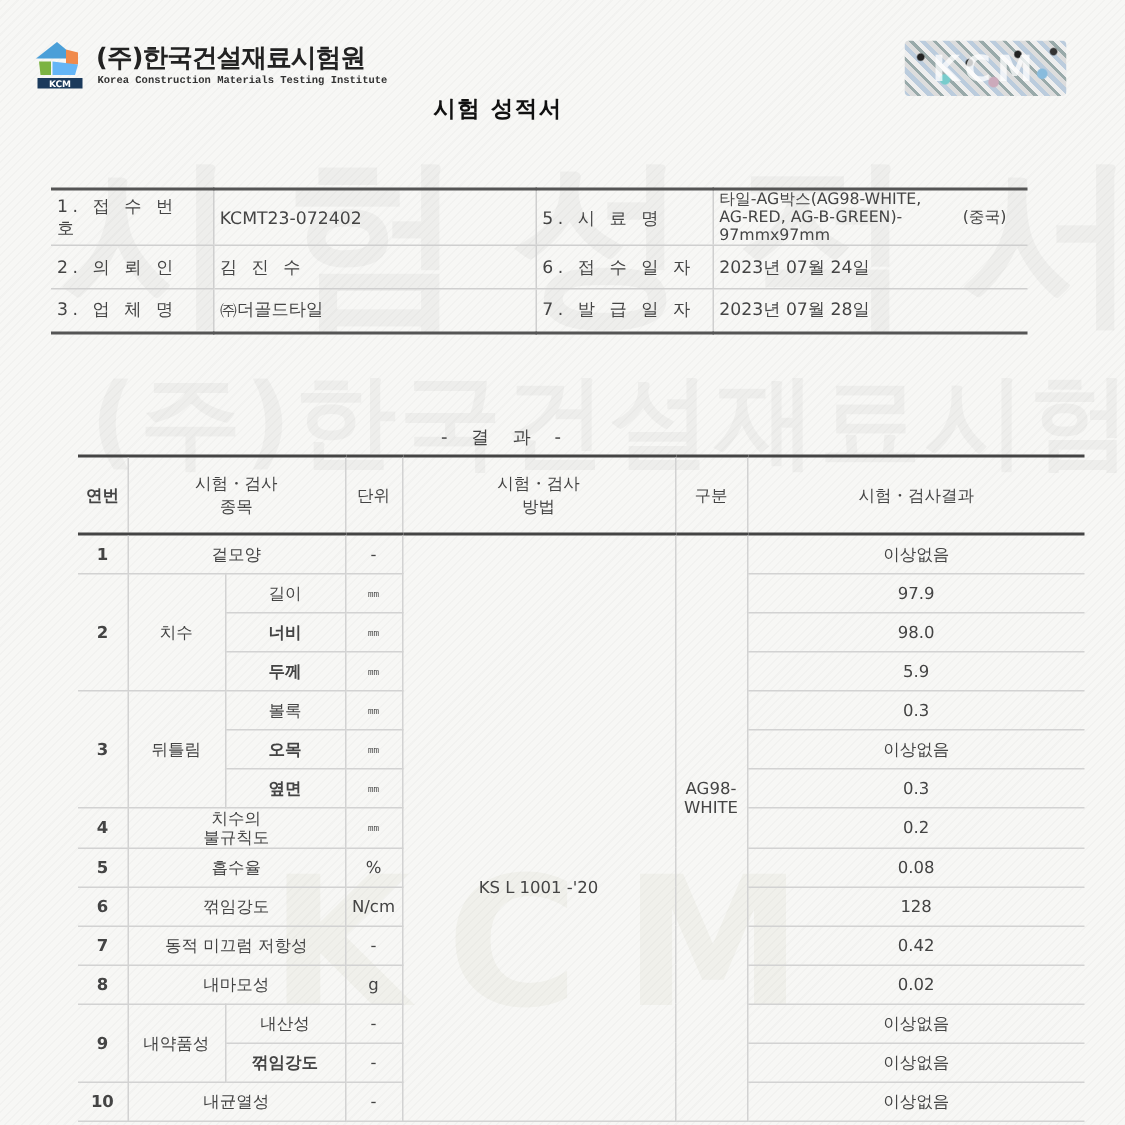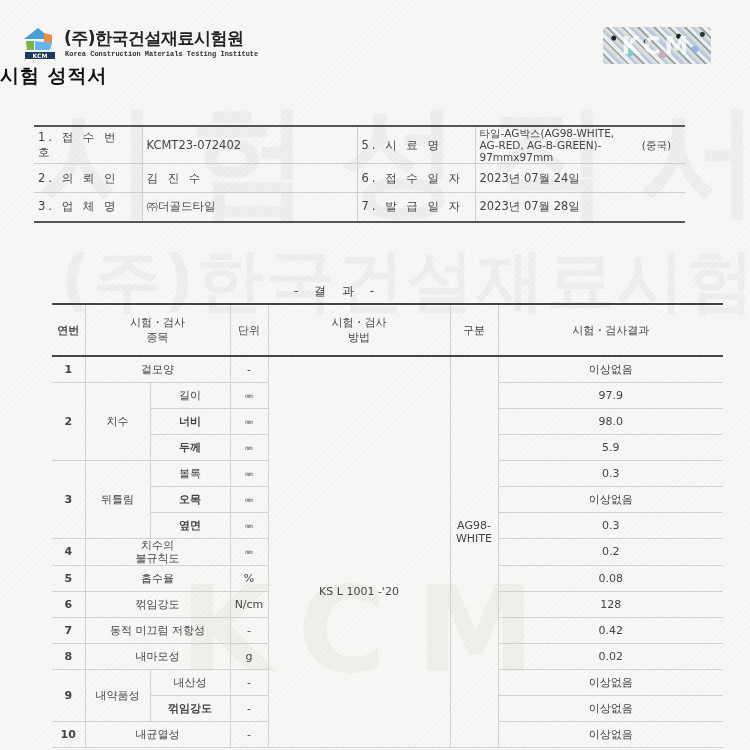--- a/index.html
+++ b/index.html
@@ -37,21 +37,21 @@
       radial-gradient(circle at 25% 70%, #7cc 0 3px, transparent 4px),
       radial-gradient(circle at 40% 40%, #333 0 2px, transparent 3px),
       radial-gradient(circle at 55% 75%, #cab 0 3px, transparent 4px),
       radial-gradient(circle at 70% 25%, #222 0 2px, transparent 3px),
       radial-gradient(circle at 85% 60%, #8bd 0 3px, transparent 4px),
       radial-gradient(circle at 92% 20%, #333 0 2px, transparent 3px),
       repeating-linear-gradient(45deg, #bcd 0 3px, #ddd 3px 6px, #9aa 6px 8px, #eee 8px 11px);
     display: flex; align-items: center; justify-content: center;
   }
   .hologram span { font-size: 24px; font-weight: bold; color: rgba(255,255,255,0.75); letter-spacing: 4px; }
-  .doc-title { position: absolute; left: 0; width: 664px; top: 63px; font-size: 19px; font-weight: bold; color: #111; letter-spacing: 1px; }
+  .doc-title { position: absolute; left: 0; width: 664px; top: 63px; text-align: center; font-size: 15px; font-weight: bold; color: #111; letter-spacing: 1px; }
 
   
   .info {
     position: absolute; left: 34px; top: 125px; width: 651px;
     border-collapse: collapse; font-size: 11.5px; color: #444;
     border-top: 2px solid #555; border-bottom: 2px solid #555;
   }
   .info td { border-bottom: 1px solid #cfcfcf; padding: 0 4px; height: 29px; vertical-align: middle; }
   .info tr:last-child td { border-bottom: none; }
   .info td.lbl { letter-spacing: 3px; }

